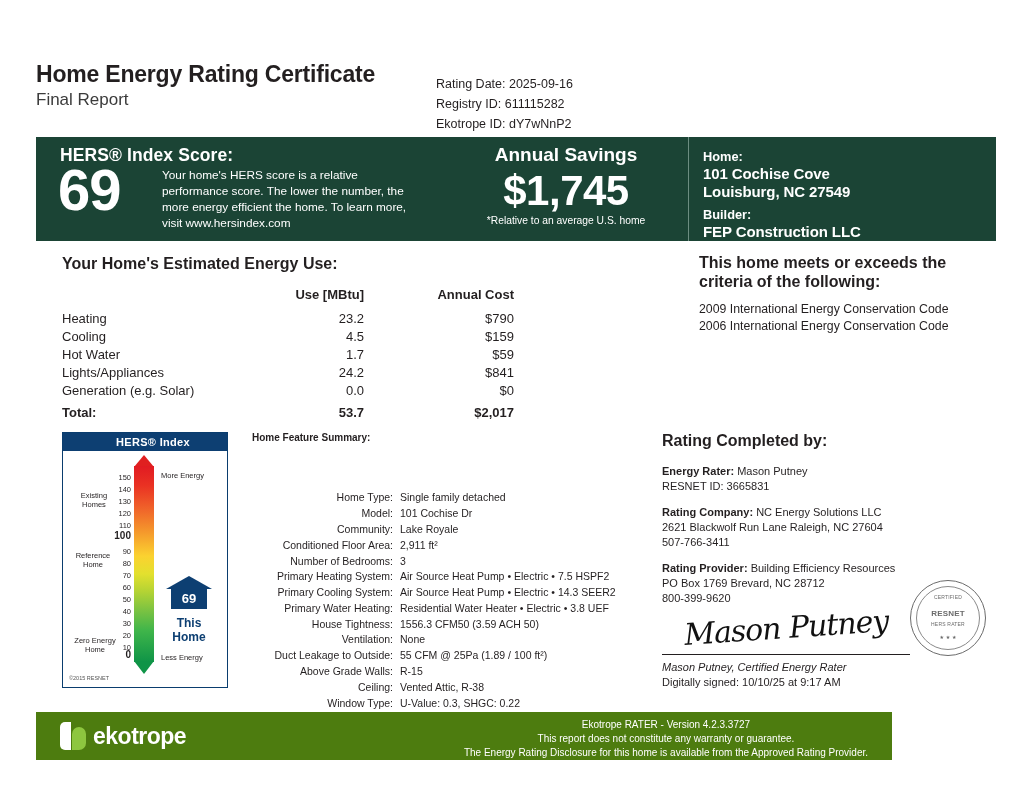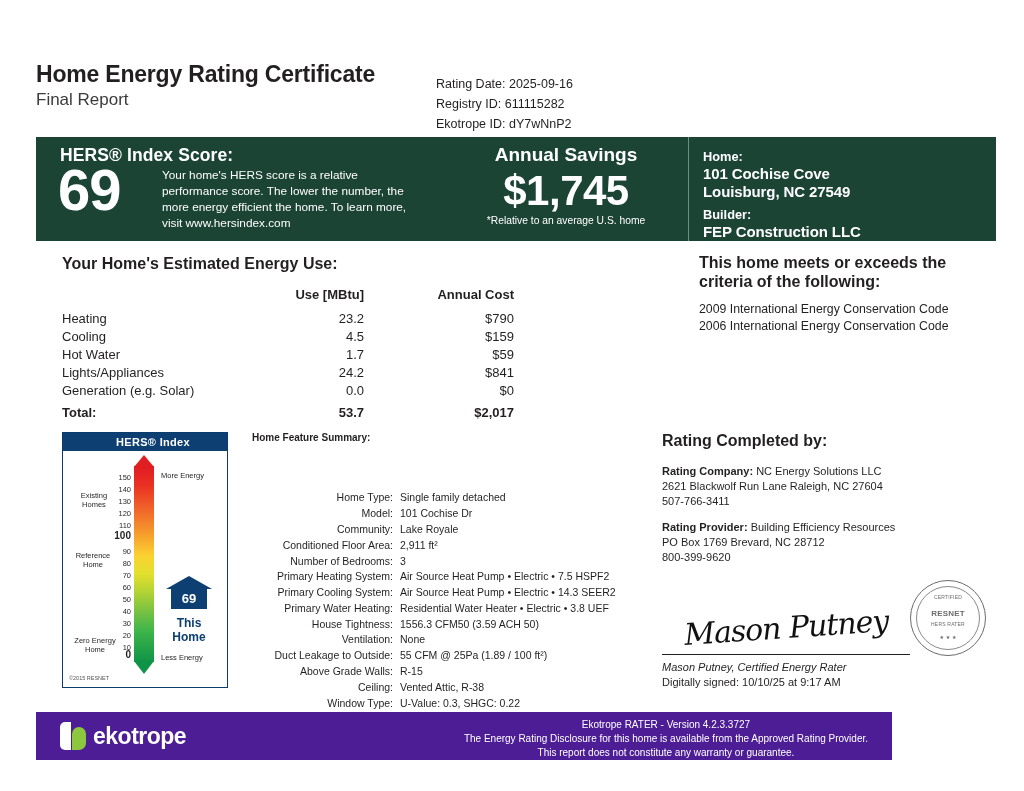--- a/index.html
+++ b/index.html
@@ -400,21 +400,21 @@
   .seal .s1 { top: 13px; }
   .seal .s2 { top: 28px; font-size: 8px; font-weight: bold; }
   .seal .s3 { top: 40px; }
   .seal .s4 { top: 53px; font-size: 5px; }
 
   
   .footer {
     position: absolute;
     left: 36px; top: 712px;
     width: 856px; height: 48px;
-    background: #4c1d95;
+    background: #4d7c0f;
     color: #fff;
   }
   .brand {
     position: absolute;
     left: 24px; top: 10px;
     display: flex;
     align-items: center;
     gap: 7px;
   }
   .brand .mark {
@@ -658,20 +658,25 @@
           <td class="k">Framed Floor:</td>
           <td class="v">R-30</td>
         </tr>
       </tbody>
     </table>
   </div>
 
   <div class="rating">
     <h3>Rating Completed by:</h3>
 
+    <div class="blk">
+      <b>Energy Rater:</b>
+      <span>Mason Putney</span><br>
+      <span>RESNET ID: 3665831</span>
+    </div>
 
     <div class="blk">
       <b>Rating Company:</b>
       <span>NC Energy Solutions LLC</span><br>
       <span>2621 Blackwolf Run Lane Raleigh, NC 27604</span><br>
       <span>507-766-3411</span>
     </div>
 
     <div class="blk">
       <b>Rating Provider:</b>
@@ -698,18 +703,18 @@
   <div class="footer">
     <div class="brand">
       <div class="mark">
         <div class="leaf1"></div>
         <div class="leaf2"></div>
       </div>
       <div class="bname">ekotrope</div>
     </div>
     <div class="foot-text">
       <div>Ekotrope RATER - Version 4.2.3.3727</div>
+      <div>This report does not constitute any warranty or guarantee.</div>
       <div>The Energy Rating Disclosure for this home is available from the Approved Rating Provider.</div>
-      <div>This report does not constitute any warranty or guarantee.</div>
     </div>
   </div>
 
 </div>
 
 </body></html>

